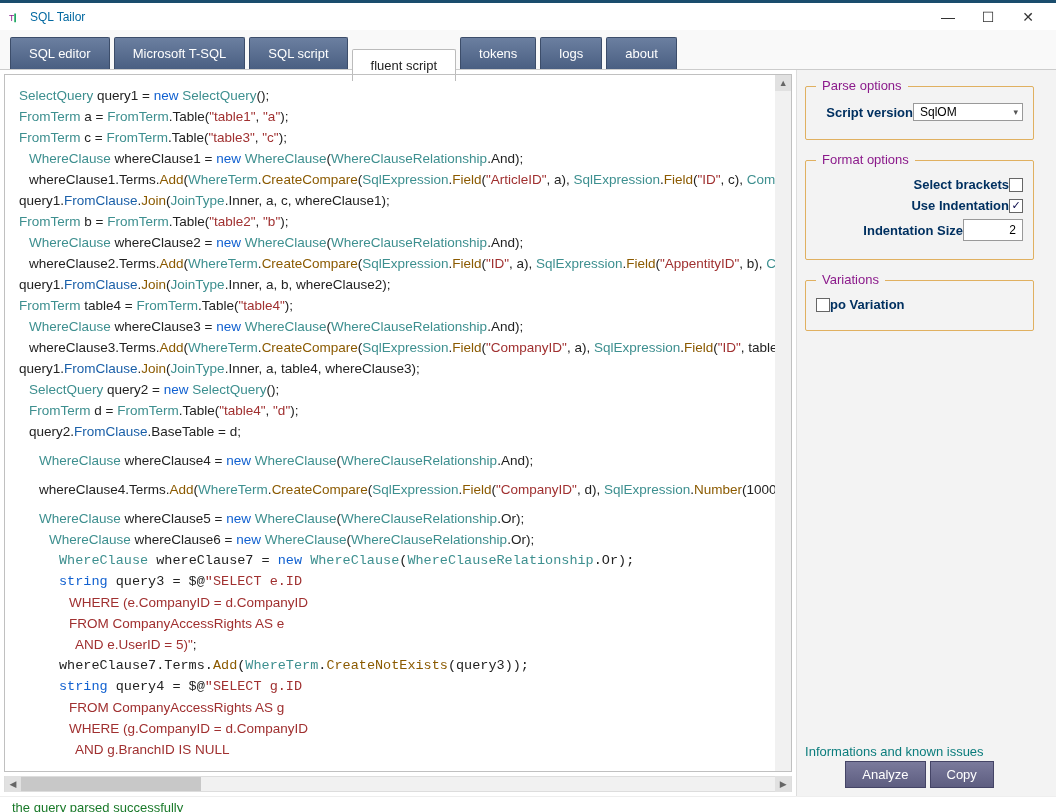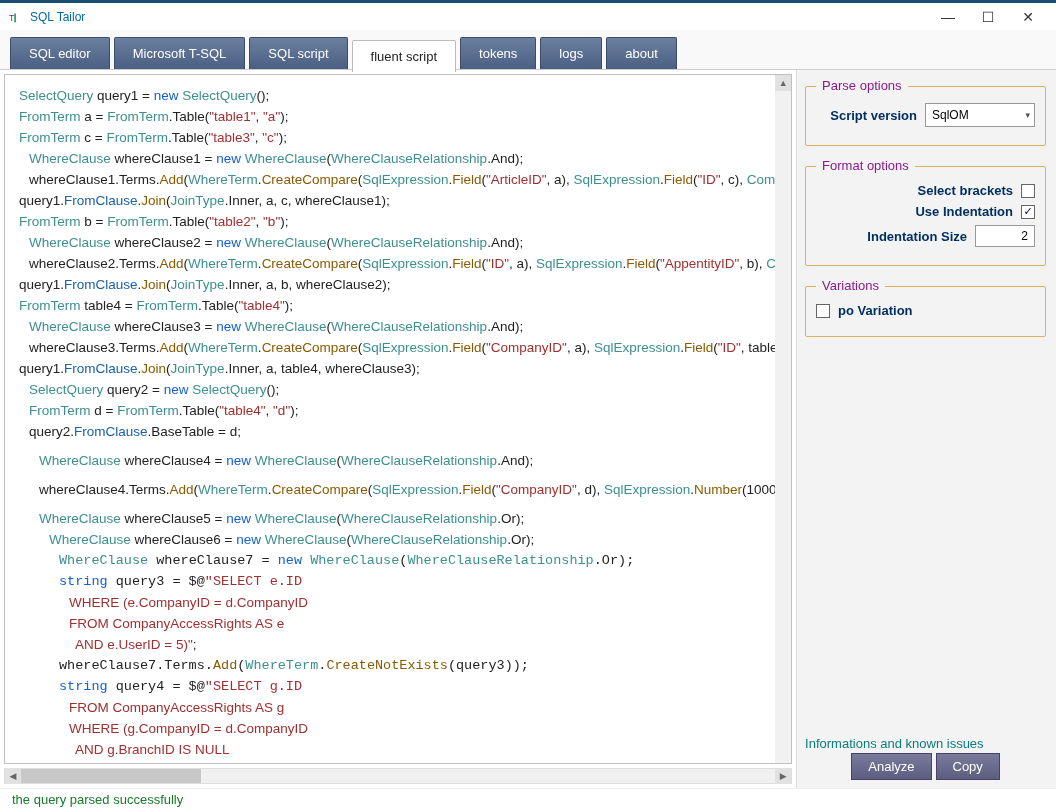--- a/index.html
+++ b/index.html
@@ -5,46 +5,46 @@
 * { box-sizing: border-box; margin: 0; padding: 0; }
 body { font-family: "Segoe UI", Arial, sans-serif; font-size: 13px; background: #fff; width: 1056px; height: 812px; overflow: hidden; display: flex; flex-direction: column; }
 .titlebar { height: 30px; background: #fff; display: flex; align-items: center; padding: 0 8px; border-top: 3px solid #1a4d6d; }
 .titlebar .app-icon { width: 16px; height: 16px; margin-right: 6px; display:inline-flex; align-items:center; justify-content:center;}
 .titlebar .app-icon svg { width:14px; height:14px;}
 .titlebar .title { flex: 0 0 auto; font-size: 12px; color: #0369a1; }
 .titlebar .spacer { flex: 1; }
 .winbtn { width: 40px; height: 28px; display: flex; align-items: center; justify-content: center; color: #333; font-size: 14px; cursor: pointer; }
 .tabsbar { height: 40px; background: #f9f9f9; display: flex; align-items: flex-end; padding-left: 10px; gap: 4px; border-bottom: 1px solid #ccc; }
 .tab { padding: 8px 18px; background: linear-gradient(#6b7fa0, #4a5f82); color: #fff; font-size: 13px; border-radius: 2px 2px 0 0; cursor: pointer; border: 1px solid #3c4d6a; border-bottom: none; }
-.tab.active { background: #fff; color: #222; border-color: #bbb; position: relative; top: 3px; }
+.tab.active { background: #fff; color: #222; border-color: #bbb; position: relative; top: 12px; }
 .mainrow { flex: 1; display: flex; overflow: hidden; }
 .codewrap { flex: 1; display: flex; flex-direction: column; border-right: 1px solid #ddd; }
 .codepane { flex: 1; overflow: hidden; padding: 10px 6px 6px 14px; font-family: "Segoe UI", Arial, sans-serif; font-size: 13.5px; line-height: 21px; color: #222; position: relative; border: 1px solid #c0c0c0; margin: 4px; }
 .codepane .vscrollbar { position:absolute; top:0; right:0; width:16px; height:100%; background:#f1f1f1;}
 .codepane .vscrollbar .uparrow, .codepane .vscrollbar .downarrow { height:16px; background:#e1e1e1; display:flex; align-items:center; justify-content:center; font-size:9px; color:#666;}
 .codepane .vscrollbar .track { position:absolute; top:16px; bottom:16px; left:0; right:0;}
 .hscroll { height: 16px; background: #f1f1f1; display:flex; align-items:center; margin: 0 4px 4px 4px; border:1px solid #ddd;}
 .hscroll .larrow, .hscroll .rarrow { width:16px; height:16px; display:flex; align-items:center; justify-content:center; font-size:9px; color:#666; background:#e1e1e1;}
 .hscroll .htrack { flex:1; position:relative; height:14px;}
 .hscroll .hthumb { position:absolute; left:0; width:180px; height:14px; background:#c8c8c8;}
-.rightpanel { width: 302px; background: #f3f3f3; padding: 8px 10px 8px 8px; display:flex; flex-direction:column; gap:12px; overflow-y:auto;}
+.rightpanel { width: 302px; background: #f3f3f3; padding: 8px 22px 8px 8px; display:flex; flex-direction:column; gap:12px; overflow-y:auto;}
 .group { border: 1px solid #e0b060; border-radius: 2px; padding: 10px 10px 12px 10px; position: relative; margin-top:8px;}
 .group-title { position: absolute; top: -9px; left: 10px; background: #f3f3f3; padding: 0 6px; color: #8b1a8b; font-size: 13px; }
-.formrow { display: flex; align-items: center; margin: 6px 0; gap: 8px; }
+.formrow { display: flex; align-items: center; margin: 6px 0; gap: 0; }
 .formrow label { color: #003060; font-weight: 600; font-size: 13px; text-align: right;}
 .formrow label.left { text-align:left; }
-.selectbox { flex:0 0 110px; height: 24px; border: 1px solid #999; background: #fff; display:flex; align-items:center; padding: 0 6px; font-size: 12px; position:relative;}
+.selectbox { flex:0 0 110px; height: 18px; border: 1px solid #999; background: #fff; display:flex; align-items:center; padding: 0 6px; font-size: 12px; position:relative;}
 .selectbox .chev { position:absolute; right:4px; font-size:9px; color:#555;}
 .chk { width: 14px; height: 14px; border: 1px solid #666; background: #fff; display:inline-flex; align-items:center; justify-content:center; font-size:11px; color:#004;}
 .numinput { width: 60px; height:22px; border:1px solid #999; background:#fff; text-align:right; padding:0 6px; font-size:12px;}
 .right-footer { margin-top:auto; }
 .infolink { color:#0a7c7c; font-size:13px; margin-bottom:2px; display:block;}
 .btnrow { display:flex; gap:4px; justify-content:center;}
 .btn { padding:5px 16px; background: linear-gradient(#7a7a9c, #5d5d80); color:#fff; border:1px solid #444466; font-size:13px; cursor:pointer;}
-.statusbar { height: 24px; padding: 3px 12px; color: #1a7a2a; font-size: 13px; background:#fff; border-top:1px solid #eee;}
+.statusbar { height: 16px; padding: 3px 12px; color: #1a7a2a; font-size: 13px; background:#fff; border-top:1px solid #eee;}
 
 .c-type { color: #3d8f8f; }
 .c-kw  { color: #1060d0; }
 .c-str { color: #a03030; }
 .c-prop{ color: #1a5fa8; }
 .c-meth{ color: #8b5a00; }
 .codepane .line { white-space: pre; }
 .i1 { padding-left: 10px;}
 .i2 { padding-left: 20px; margin-top: 8px;}
 .i3 { padding-left: 30px;}

